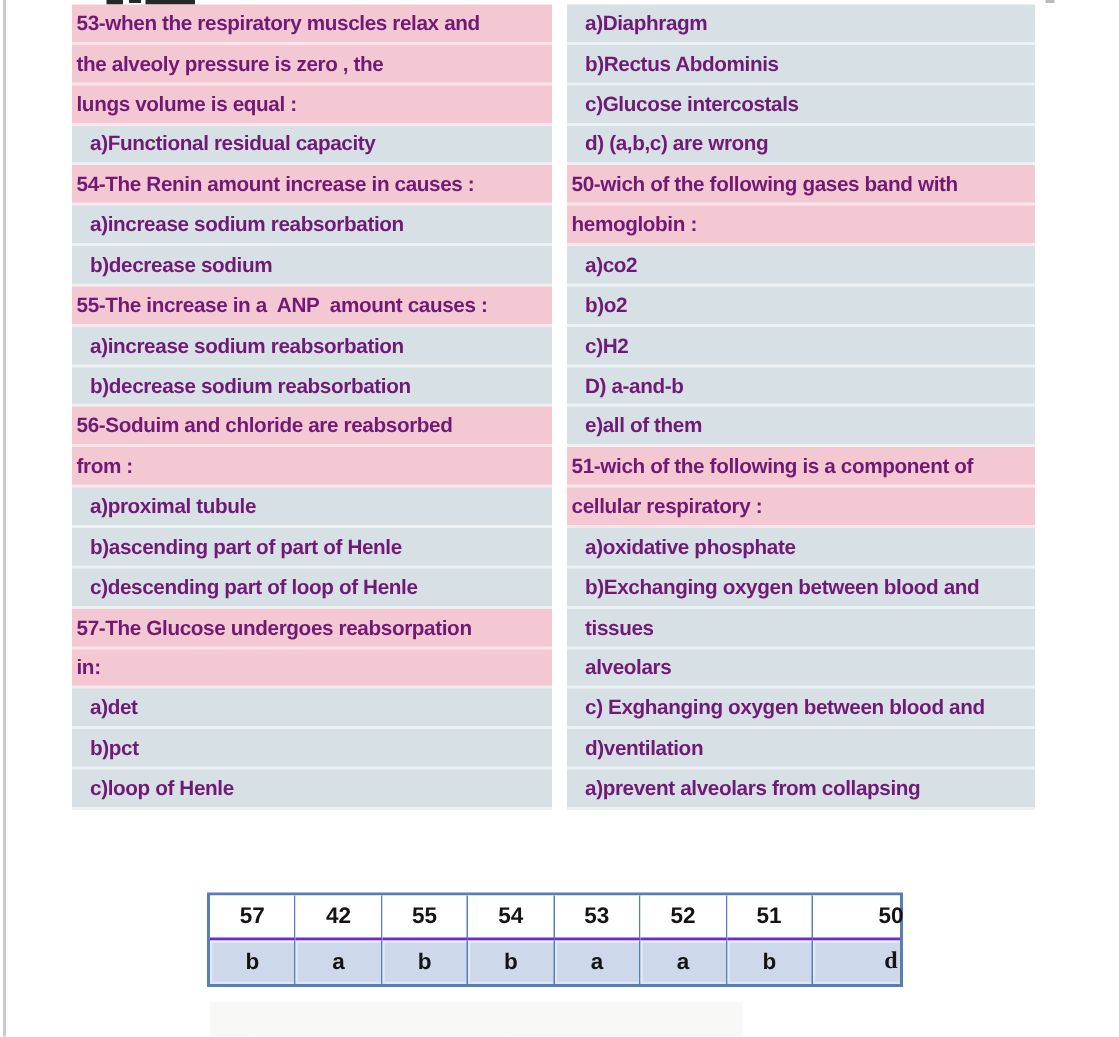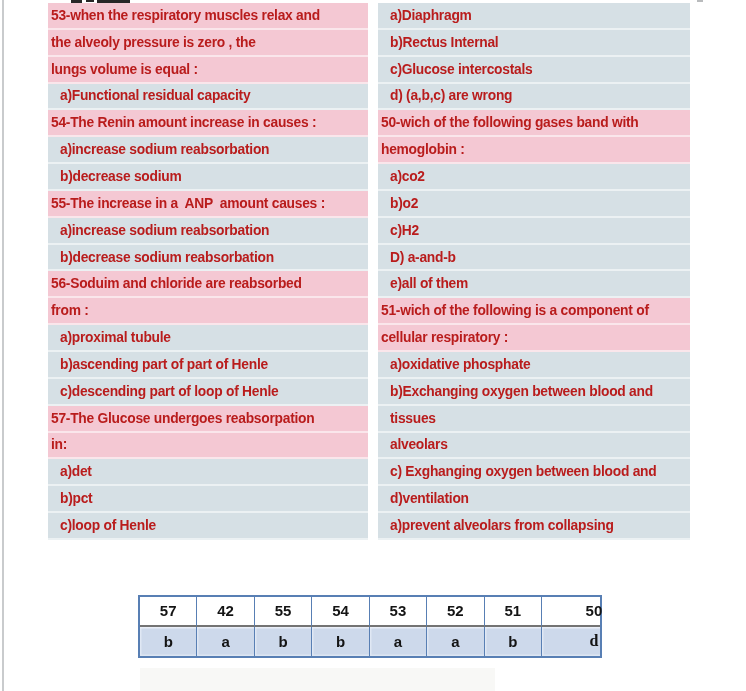--- a/index.html
+++ b/index.html
@@ -24,21 +24,21 @@
   .qcol{position:absolute;top:3px;}
   .qcol.left{left:48px;width:320px;}
   .qcol.right{left:378px;width:312px;}
   .row{
     box-sizing:border-box;
     height:26.85px;
     display:flex;align-items:center;
     padding-left:3px;
     border-bottom:2px solid rgba(255,255,255,0.55);
     font-weight:bold;font-size:13.8px;letter-spacing:-0.25px;
-    color:#b91c1c;
+    color:#701a75;
     white-space:pre;overflow:hidden;
   }
   .row.pink{background:#f4c8d3;}
   .row.blue{background:#d6e0e5;padding-left:12px;}
   .row.orange{background:#ffc003;}
 
   
   .akey{
     position:absolute;left:138px;top:595px;width:464px;
     box-sizing:border-box;
@@ -47,21 +47,21 @@
   }
   .ak-row{display:flex;}
   .ak-cell{
     box-sizing:border-box;
     width:58px;height:29.5px;
     display:flex;align-items:center;justify-content:center;
     font-weight:bold;font-size:15px;color:#141414;
     border-right:1.5px solid #587fb4;
   }
   .ak-cell:last-child{border-right:none;padding-left:46px;}
-  .ak-head .ak-cell{background:#ffffff;border-bottom:2px solid #737373;}
+  .ak-head .ak-cell{background:#ffffff;border-bottom:2px solid #6d28d9;}
   .ak-ans .ak-cell{
     background:#cdd9eb;
     box-shadow:inset 0 1.5px 0 #e9eef7, inset 0 -1.5px 0 #dde6f2, inset 1.5px 0 0 #e0e8f4;
   }
   
   .ak-ans .ak-cell:nth-child(8){font-family:"Liberation Serif",serif;font-size:16px;}
 
   
   .bottom-strip{
     position:absolute;left:140px;top:668px;width:355px;height:23px;
@@ -95,21 +95,21 @@
     <div class="row blue">b)ascending part of part of Henle</div>
     <div class="row blue">c)descending part of loop of Henle</div>
     <div class="row pink">57-The Glucose undergoes reabsorpation</div>
     <div class="row pink">in:</div>
     <div class="row blue">a)det</div>
     <div class="row blue">b)pct</div>
     <div class="row blue">c)loop of Henle</div>
   </div>
 <div class="qcol right" id="right-col">
     <div class="row blue">a)Diaphragm</div>
-    <div class="row blue">b)Rectus Internal</div>
+    <div class="row blue">b)Rectus Abdominis</div>
     <div class="row blue">c)Glucose intercostals</div>
     <div class="row blue">d) (a,b,c) are wrong</div>
     <div class="row pink">50-wich of the following gases band with</div>
     <div class="row pink">hemoglobin :</div>
     <div class="row blue">a)co2</div>
     <div class="row blue">b)o2</div>
     <div class="row blue">c)H2</div>
     <div class="row blue">D) a-and-b</div>
     <div class="row blue">e)all of them</div>
     <div class="row pink">51-wich of the following is a component of</div>

